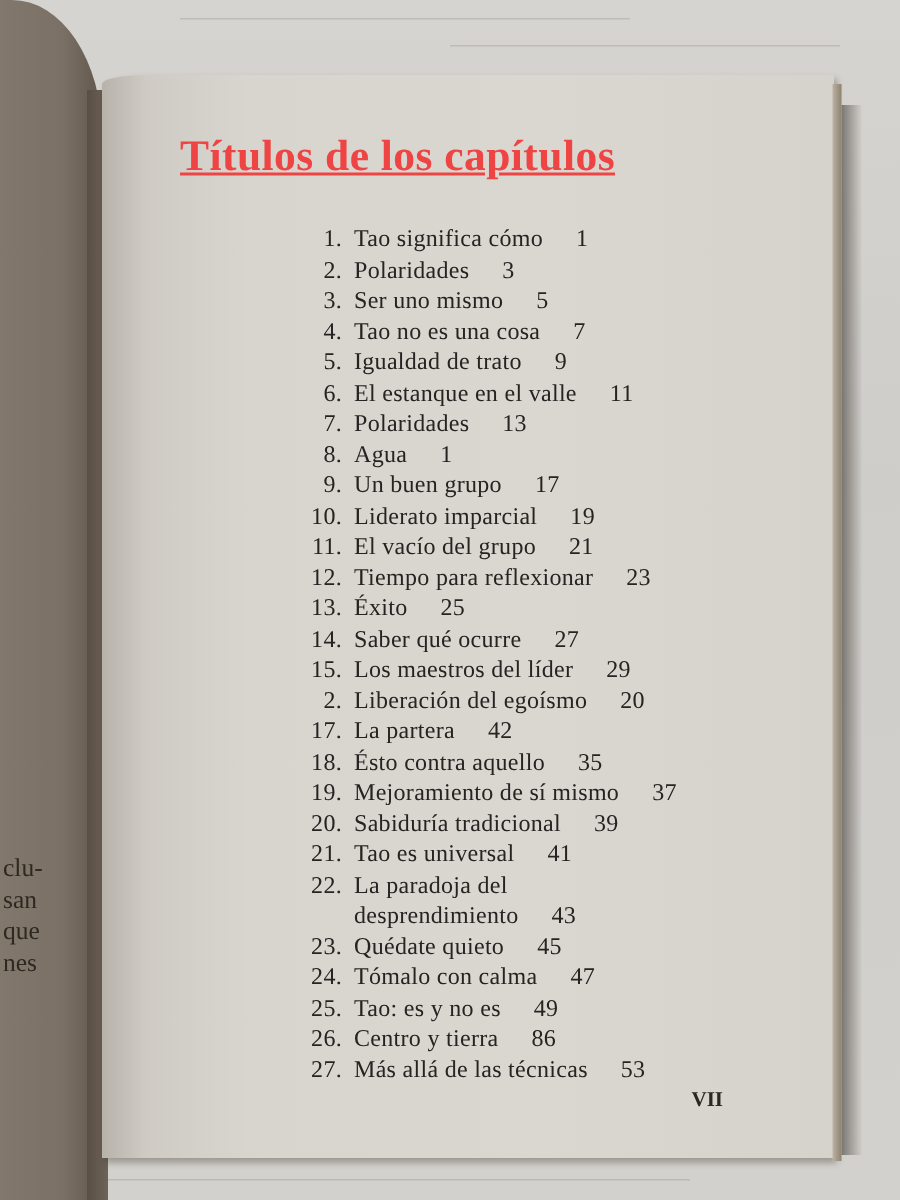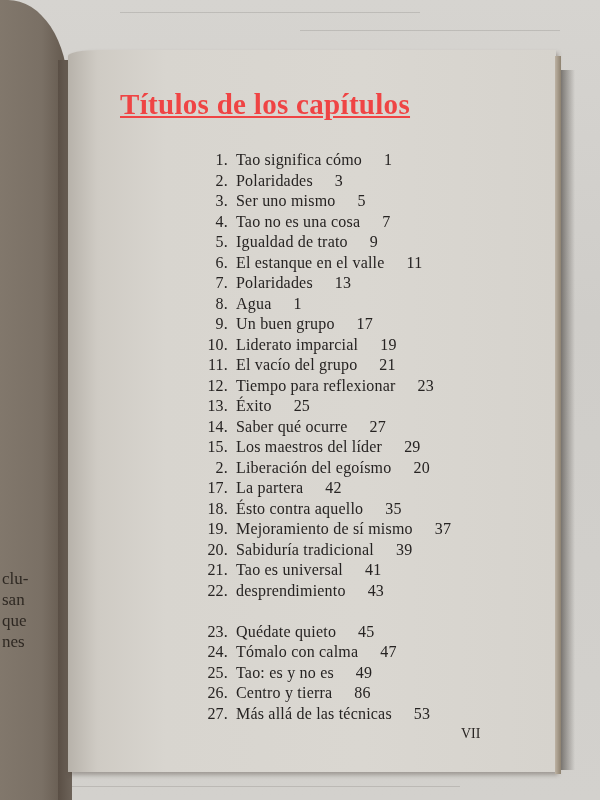--- a/index.html
+++ b/index.html
@@ -45,21 +45,21 @@
   .toc li {
     position:relative; height:20.5px; font-size:16px; color:#262322;
     white-space:nowrap; line-height:20.5px; letter-spacing:0.2px;
   }
   .toc li.two { height:41px; }
   .num { position:absolute; left:0; width:32px; text-align:right; }
   .ttl { position:absolute; left:40px; }
   .ttl .l2 { display:block; }
   .pg { margin-left:22px; }
   .folio {
-    position:absolute; left:461px; top:726px; font-size:14px; font-weight:normal; color:#2a2624;
+    position:absolute; left:461px; top:726px; font-size:14px; font-weight:bold; color:#2a2624;
   }
 </style>
 </head>
 <body>
 
 <div>
   <div class="wood-line" style="left:120px;top:12px;width:300px;"></div>
   <div class="wood-line" style="left:300px;top:30px;width:260px;"></div>
   <div class="wood-line" style="left:60px;top:786px;width:400px;"></div>
 </div>
@@ -160,20 +160,21 @@
       <span class="num">20.</span>
       <span class="ttl"><span>Sabiduría tradicional</span><span class="pg">39</span></span>
     </li>
     <li>
       <span class="num">21.</span>
       <span class="ttl"><span>Tao es universal</span><span class="pg">41</span></span>
     </li>
     <li class="two">
       <span class="num">22.</span>
       <span class="ttl">
+        <span class="l2">La paradoja del</span>
         <span class="l2"><span>desprendimiento</span><span class="pg">43</span></span>
       </span>
     </li>
     <li>
       <span class="num">23.</span>
       <span class="ttl"><span>Quédate quieto</span><span class="pg">45</span></span>
     </li>
     <li>
       <span class="num">24.</span>
       <span class="ttl"><span>Tómalo con calma</span><span class="pg">47</span></span>

